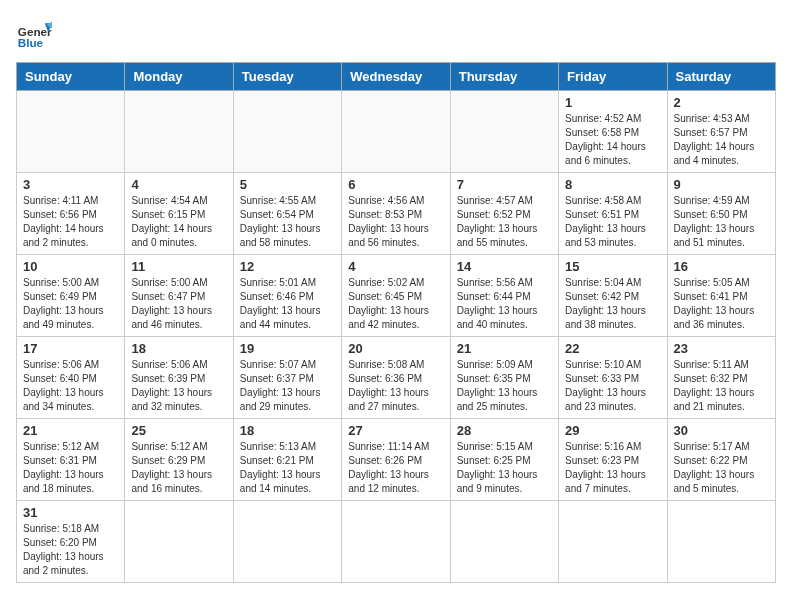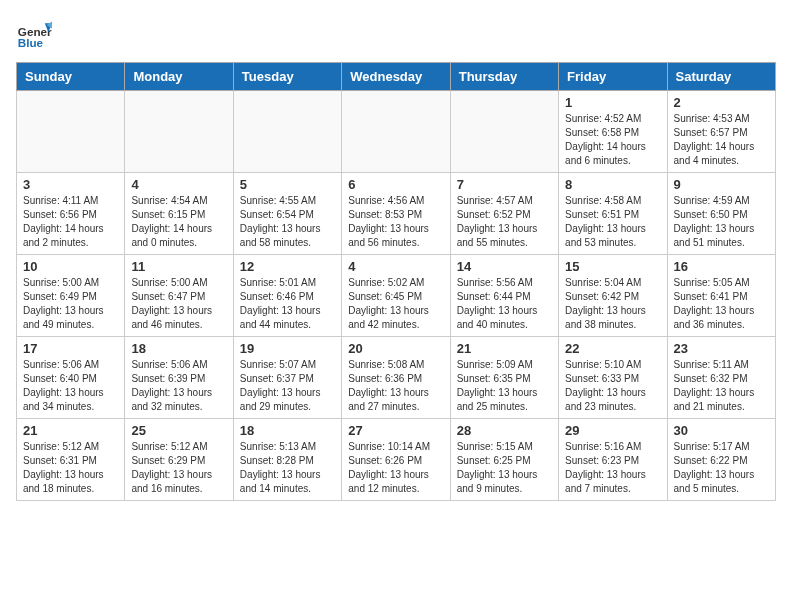--- a/index.html
+++ b/index.html
@@ -265,26 +265,26 @@
         </td>
         <td>
           <span class="day-number">25</span>
           <div class="day-info">Sunrise: 5:12 AM
 Sunset: 6:29 PM
 Daylight: 13 hours and 16 minutes.</div>
         </td>
         <td>
           <span class="day-number">18</span>
           <div class="day-info">Sunrise: 5:13 AM
-Sunset: 8:28 PM
+Sunset: 6:21 PM
 Daylight: 13 hours and 14 minutes.</div>
         </td>
         <td>
           <span class="day-number">27</span>
-          <div class="day-info">Sunrise: 10:14 AM
+          <div class="day-info">Sunrise: 11:14 AM
 Sunset: 6:26 PM
 Daylight: 13 hours and 12 minutes.</div>
         </td>
         <td>
           <span class="day-number">28</span>
           <div class="day-info">Sunrise: 5:15 AM
 Sunset: 6:25 PM
 Daylight: 13 hours and 9 minutes.</div>
         </td>
         <td>
@@ -293,14 +293,28 @@
 Sunset: 6:23 PM
 Daylight: 13 hours and 7 minutes.</div>
         </td>
         <td>
           <span class="day-number">30</span>
           <div class="day-info">Sunrise: 5:17 AM
 Sunset: 6:22 PM
 Daylight: 13 hours and 5 minutes.</div>
         </td>
       </tr>
+      <tr>
+        <td>
+          <span class="day-number">31</span>
+          <div class="day-info">Sunrise: 5:18 AM
+Sunset: 6:20 PM
+Daylight: 13 hours and 2 minutes.</div>
+        </td>
+        <td></td>
+        <td></td>
+        <td></td>
+        <td></td>
+        <td></td>
+        <td></td>
+      </tr>
     </tbody>
 </table>
 
 </body></html>

